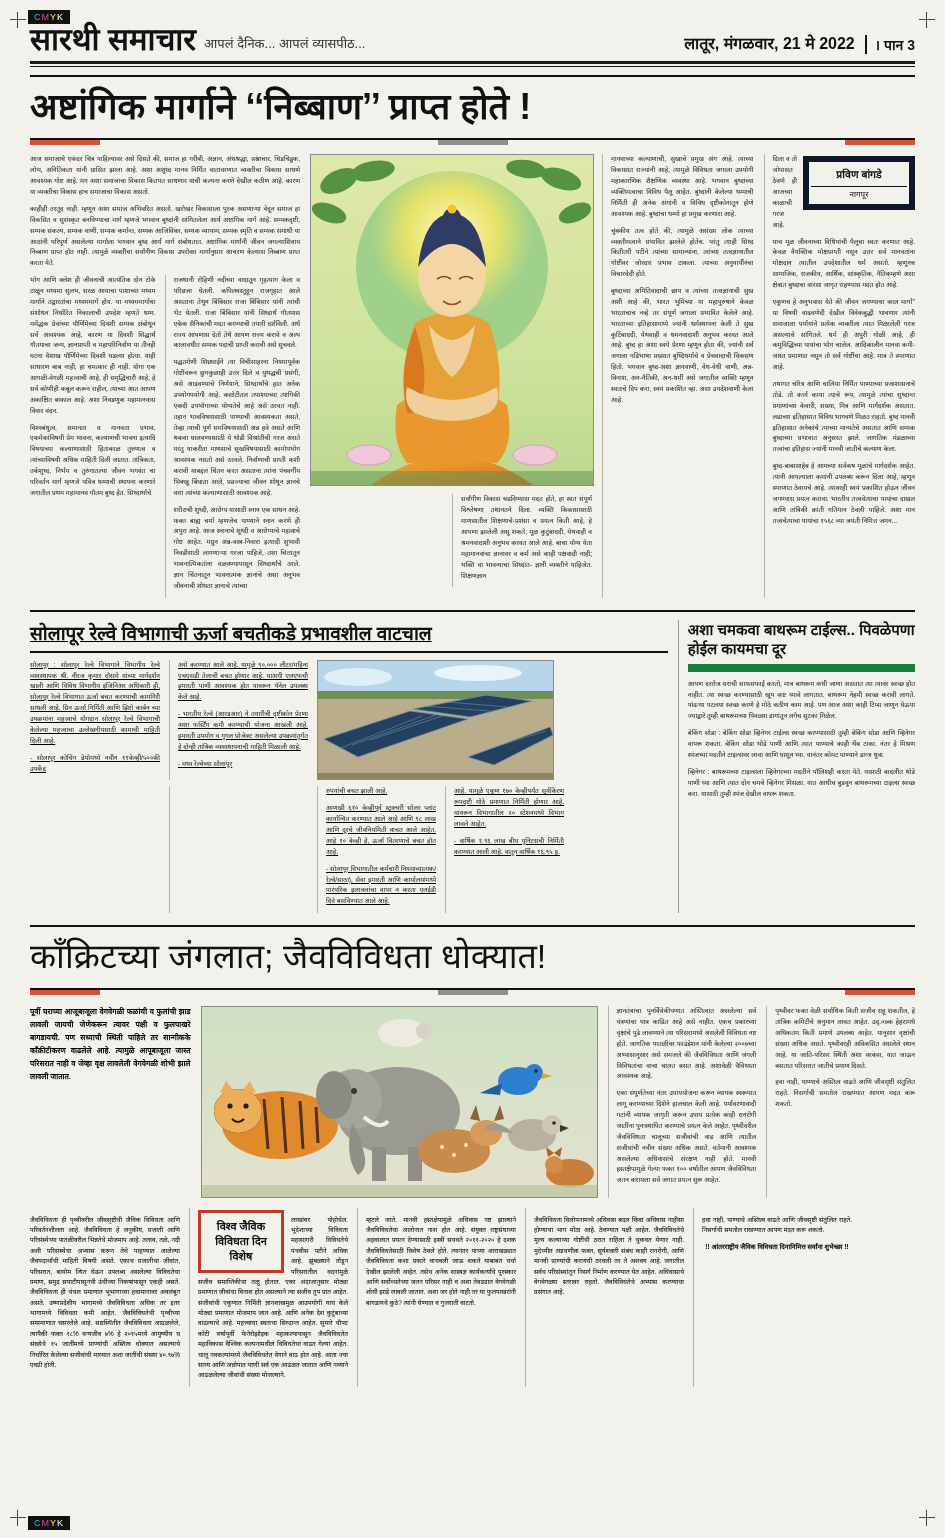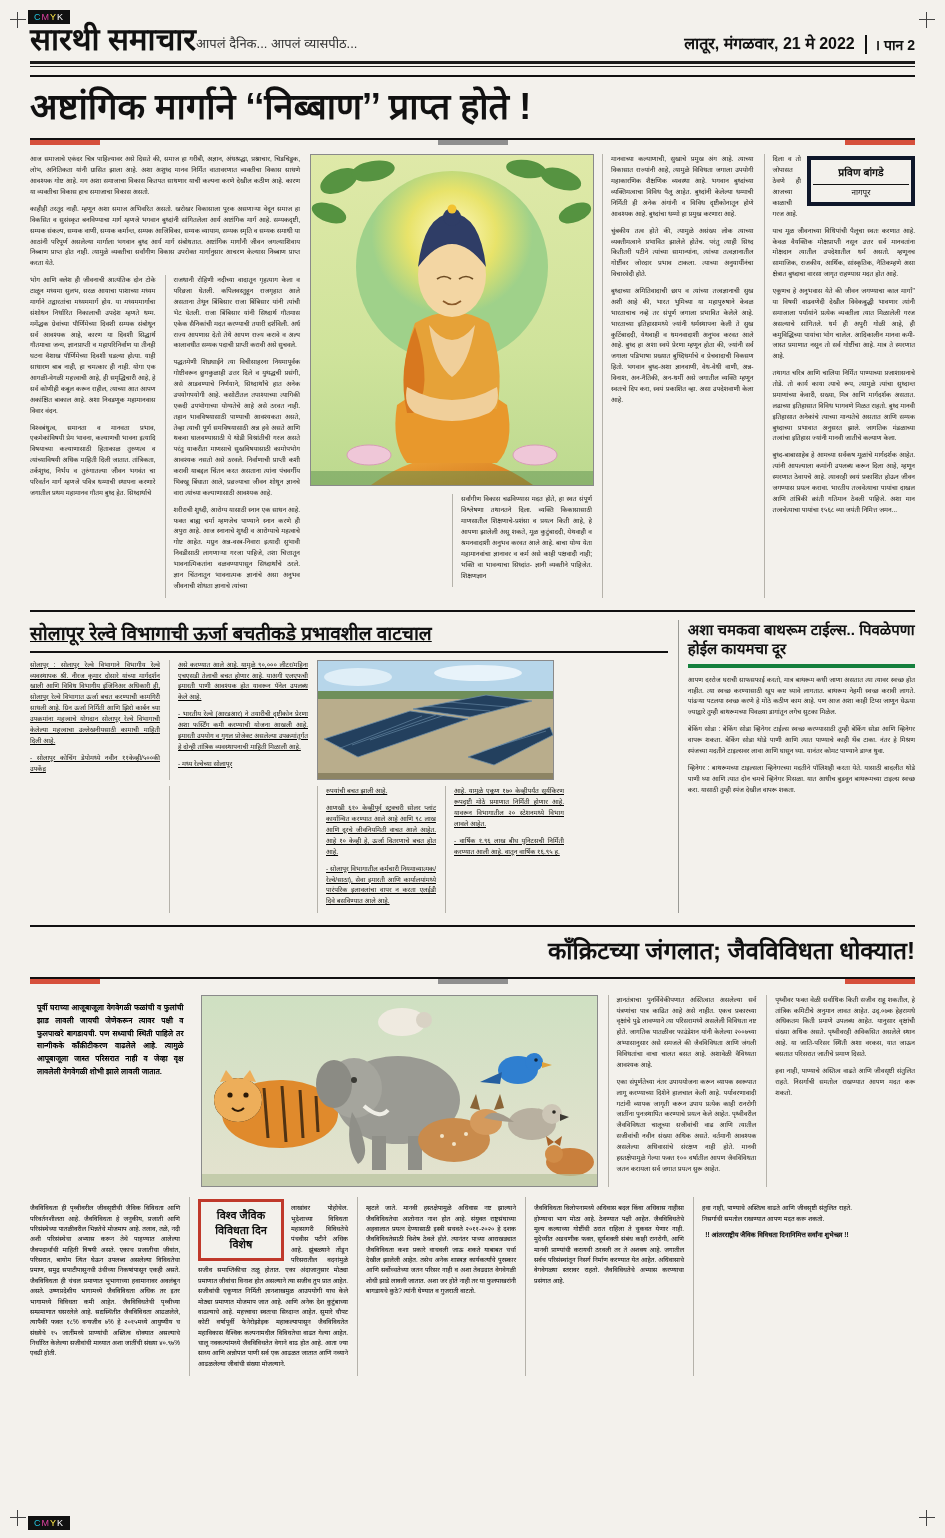--- a/index.html
+++ b/index.html
@@ -25,21 +25,21 @@
   .cmyk-b{position:absolute;bottom:8px;left:28px;font-size:9px;letter-spacing:1px;color:#fff;background:#111;padding:2px 6px;}
   .cmyk-b span:nth-child(1){color:#23c3dd;}
   .cmyk-b span:nth-child(2){color:#e040a0;}
   .cmyk-b span:nth-child(3){color:#ffe94a;}
   .cmyk-b span:nth-child(4){color:#ffffff;}
 
   .sheet{position:absolute;left:30px;top:24px;width:885px;height:1490px;}
 
   
   .masthead{display:flex;align-items:flex-end;justify-content:space-between;border-bottom:3px solid #1b1b1b;padding-bottom:6px;}
-  .mast-left{display:flex;align-items:flex-end;}
+  .mast-left{display:flex;align-items:flex-end;gap:8px;}
   .paper-name{font-size:31px;font-weight:bold;color:#111;letter-spacing:0px;line-height:1;}
   .paper-tag{font-size:13px;color:#333;padding-bottom:3px;}
   .mast-right{display:flex;align-items:flex-end;gap:10px;font-size:16px;font-weight:bold;color:#111;padding-bottom:1px;}
   .mast-page{font-size:14px;font-weight:bold;border-left:2px solid #111;padding-left:8px;}
 
   .rule-thin{border-top:1px solid #1b1b1b;margin-top:2px;}
 
   
   .headline-band{margin-top:8px;border-top:2px solid #111;border-bottom:2px solid #111;padding:9px 0 11px;position:relative;background:#f3f1ec;}
   .headline{font-size:36px;font-weight:bold;color:#111;letter-spacing:0px;line-height:1.15;}
@@ -57,36 +57,36 @@
   .lead-img{width:282px;}
   .photo{
     width:282px;height:330px;border:1px solid #8a8a8a;display:block;object-fit:cover;
   }
   .lead-right{width:148px;}
   .lead-right2{width:148px;}
 
   .under-photo{display:flex;gap:10px;margin-top:8px;}
 
   
-  .author-box{float:right;width:96px;border:4px solid #0f172a;padding:4px 2px 3px;margin:2px 0 4px 6px;text-align:center;background:#f3f1ec;}
+  .author-box{float:right;width:96px;border:6px solid #0f172a;padding:4px 2px 3px;margin:2px 0 4px 6px;text-align:center;background:#f3f1ec;}
   .author-name{font-size:10.5px;font-weight:bold;color:#111;}
   .author-city{font-size:8px;color:#111;border-top:1px solid #111;margin-top:2px;padding-top:1px;}
 
   
   .sec2{margin-top:12px;border-top:2px solid #111;padding-top:8px;display:flex;gap:10px;}
   .sec2-main{width:640px;text-decoration:underline;}
   .sec2-side{width:228px;border-left:1px solid #9a9a95;padding-left:9px;}
   .sub-head{font-size:19px;font-weight:bold;color:#111;border-bottom:2px solid #111;padding-bottom:5px;margin-bottom:7px;}
-  .sub-head-2{font-size:15px;font-weight:bold;color:#111;line-height:1.3;border-bottom:4px solid #15803d;padding-bottom:5px;margin-bottom:7px;}
+  .sub-head-2{font-size:15px;font-weight:bold;color:#111;line-height:1.3;border-bottom:8px solid #15803d;padding-bottom:5px;margin-bottom:7px;}
   .sec2-cols{display:flex;gap:9px;}
   .solar-photo{width:235px;height:118px;border:1px solid #8a8a8a;display:block;}
 
   
   .band2{margin-top:12px;border-top:2px solid #111;border-bottom:2px solid #111;padding:10px 0 12px;position:relative;}
-  .headline2{font-size:24px;font-weight:bold;text-align:right;color:#111;line-height:1.15;}
+  .headline2{font-size:34px;font-weight:normal;text-align:left;color:#111;line-height:1.15;}
 
   
   .sec3{display:flex;gap:10px;margin-top:16px;}
   .s3-left{width:170px;font-size:7.6px;line-height:1.7;font-weight:bold;}
   .wild-photo{width:395px;height:190px;border:1px solid #8a8a8a;display:block;}
   .s3-right{width:148px;}
   .s3-right2{width:148px;}
   .bottom-cols{display:flex;gap:9px;margin-top:10px;}
   .bcol{width:104px;font-size:6.4px;line-height:1.62;text-align:justify;}
   .bcol.wide{width:150px;}
@@ -114,21 +114,21 @@
 
   <div class="sheet">
 
     <div class="masthead">
       <div class="mast-left">
         <div class="paper-name">सारथी समाचार</div>
         <div class="paper-tag">आपलं दैनिक... आपलं व्यासपीठ...</div>
       </div>
       <div class="mast-right">
         <div>लातूर, मंगळवार, 21 मे 2022</div>
-        <div class="mast-page">। पान 2</div>
+        <div class="mast-page">। पान 3</div>
       </div>
     </div>
     <div class="rule-thin"></div>
 
     <div class="headline-band">
       <div class="headline">अष्टांगिक मार्गाने ‘‘निब्बाण’’ प्राप्त होते !</div>
       <div class="tickbar">
         <div class="tick"></div>
         <div class="tick grey"></div>
         <div class="tick"></div>
@@ -314,21 +314,21 @@
       <div class="headline2">काँक्रिटच्या जंगलात; जैवविविधता धोक्यात!</div>
       <div class="tickbar">
         <div class="tick"></div>
         <div class="tick grey"></div>
         <div class="tick"></div>
       </div>
     </div>
 
     <div class="sec3">
       <div class="s3-left">
-        <p style="margin:7px;text-align:justify;">पूर्वी घराच्या आजूबाजूला वेगवेगळी फळांची व फुलांची झाड लावली जायची जेणेकरून त्यावर पक्षी व फुलपाखरे बागडायची. पण सध्याची स्थिती पाहिले तर सान्गीकके काँक्रीटीकरण वाढलेले आहे. त्यामुळे आपूबाजूला जास्त परिसरात नाही व जेव्हा वृक्ष लावलेली वेगवेगळी शोभी झाले लावली जातात.</p>
+        <p style="margin:0;text-align:justify;">पूर्वी घराच्या आजूबाजूला वेगवेगळी फळांची व फुलांची झाड लावली जायची जेणेकरून त्यावर पक्षी व फुलपाखरे बागडायची. पण सध्याची स्थिती पाहिले तर सान्गीकके काँक्रीटीकरण वाढलेले आहे. त्यामुळे आपूबाजूला जास्त परिसरात नाही व जेव्हा वृक्ष लावलेली वेगवेगळी शोभी झाले लावली जातात.</p>
       </div>
       <div style="width:397px;">
         <svg class="wild-photo" viewBox="0 0 395 190" preserveAspectRatio="none">
           <defs>
             <linearGradient id="bg3" x1="0" y1="0" x2="0" y2="1">
               <stop offset="0%" stop-color="#cfe0c2"></stop>
               <stop offset="100%" stop-color="#e4e2cf"></stop>
             </linearGradient>
           </defs>
           <rect width="395" height="190" fill="url(#bg3)"></rect>

